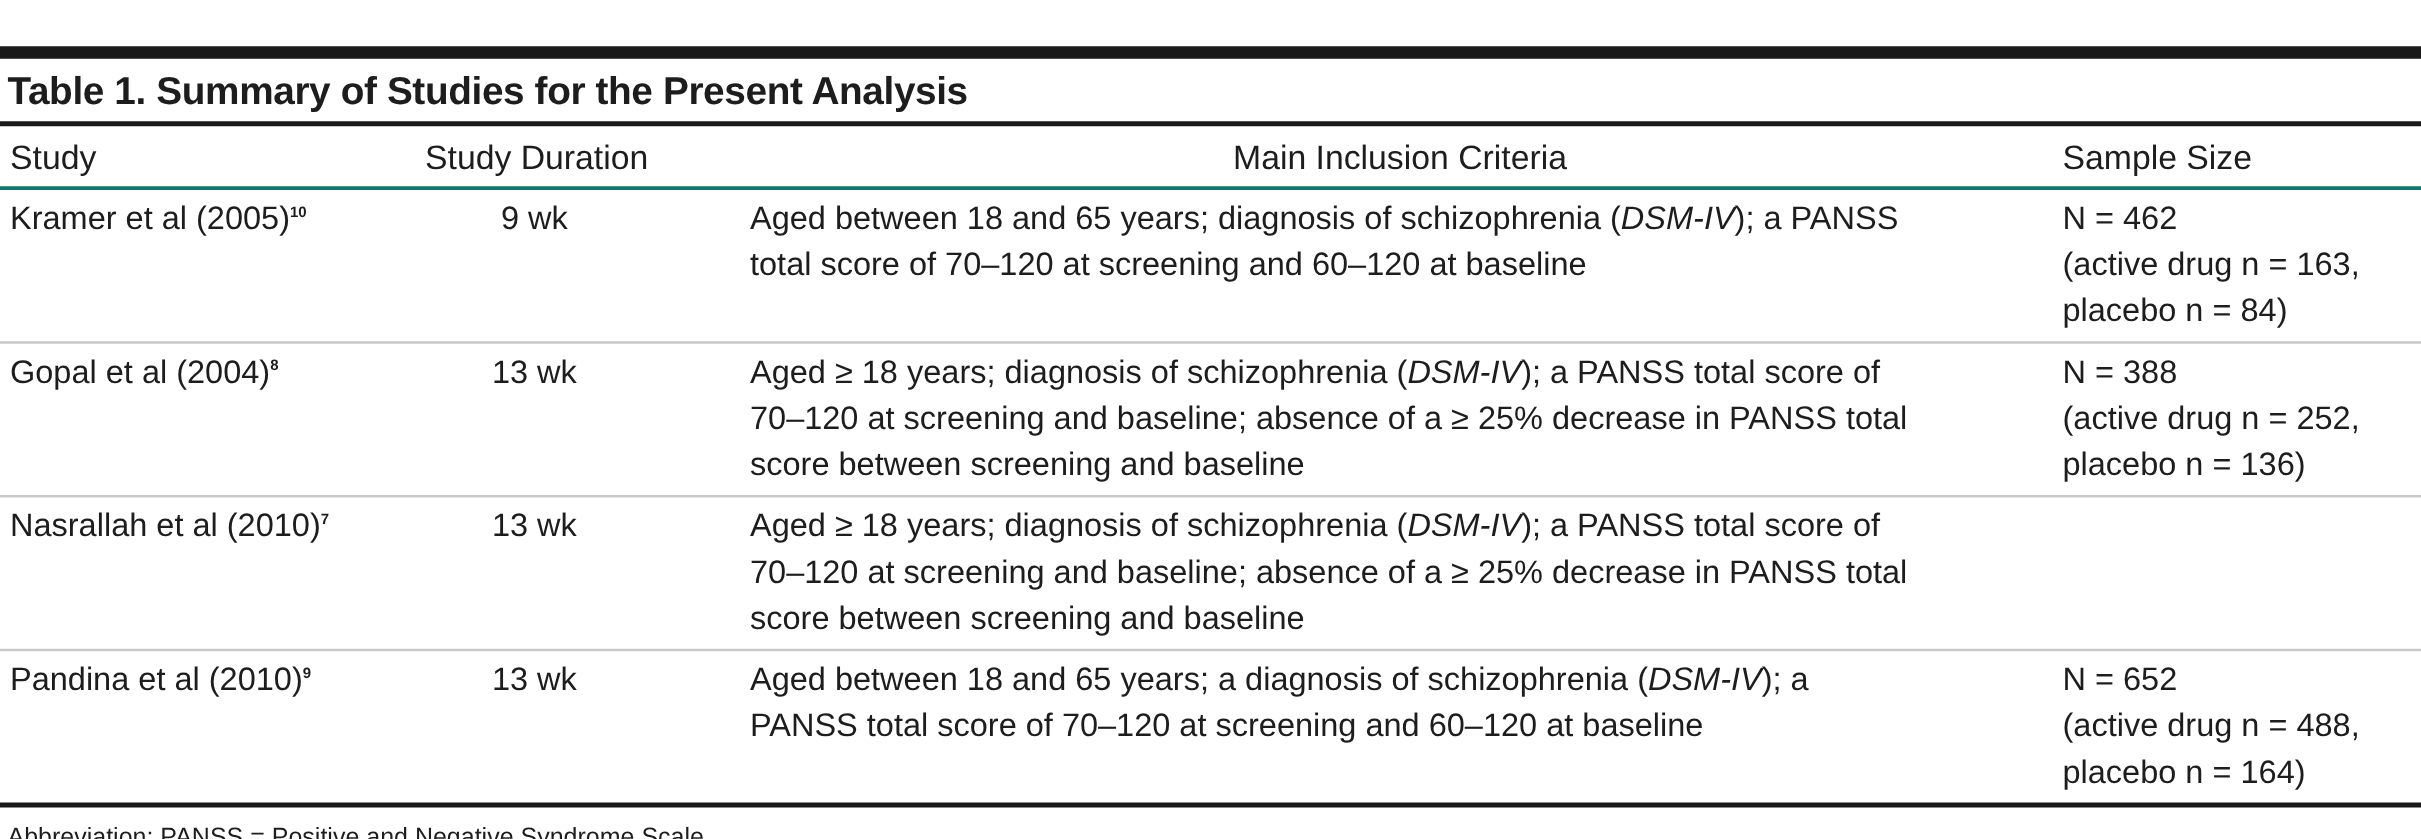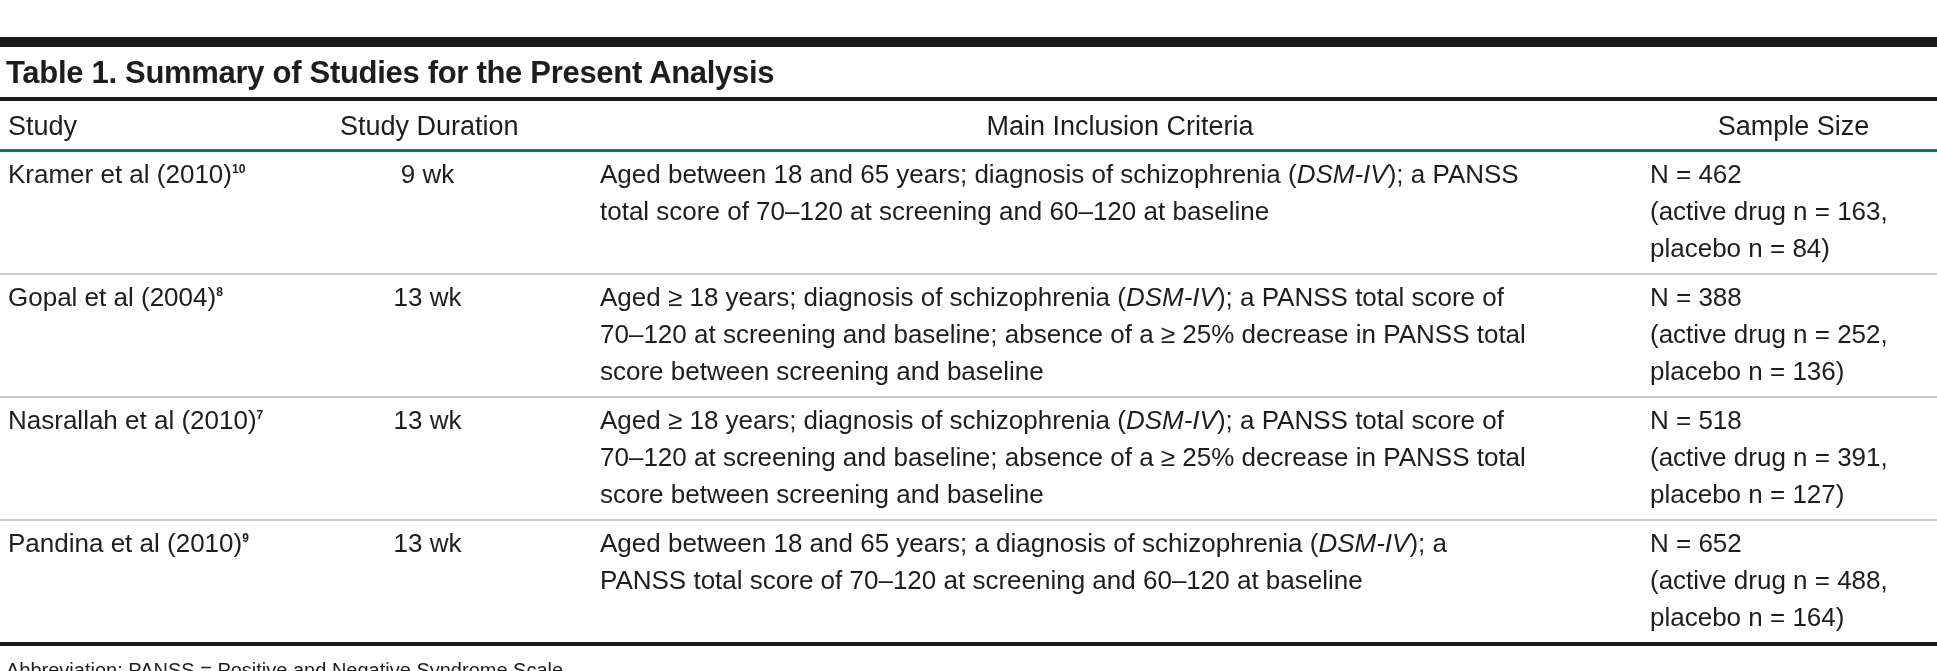--- a/index.html
+++ b/index.html
@@ -45,21 +45,21 @@
     border-bottom: 3px solid #0f766e;
   }
   .hcell {
     font-size: 27px;
     line-height: 30px;
     padding: 10px 0 8px 0;
   }
   .h-study   { padding-left: 8px; }
   .h-duration{ text-align: center; white-space: nowrap; }
   .h-criteria{ text-align: center; padding-left: 85px; }
-  .h-sample  { text-align: center; padding-left: 10px; }
+  .h-sample  { padding-left: 10px; }
   .body-row + .body-row {
     border-top: 2px solid #c9c9c9;
   }
   .cell {
     font-size: 26px;
     line-height: 37px;
     padding-top: 4px;
     padding-bottom: 6px;
   }
   .c-study    { padding-left: 8px; white-space: nowrap; }
@@ -94,21 +94,21 @@
   <div class="rule-heavy"></div>
 
   <div class="grid-row header-row">
     <div class="hcell h-study">Study</div>
     <div class="hcell h-duration">Study Duration</div>
     <div class="hcell h-criteria">Main Inclusion Criteria</div>
     <div class="hcell h-sample">Sample Size</div>
   </div>
 
   <div class="grid-row body-row">
-    <div class="cell c-study"><span>Kramer et al (2010)</span><sup class="ref">10</sup></div>
+    <div class="cell c-study"><span>Kramer et al (2005)</span><sup class="ref">10</sup></div>
     <div class="cell c-duration">9 wk</div>
     <div class="cell c-criteria"><span>Aged between 18 and 65 years; diagnosis of schizophrenia (</span><em>DSM-IV</em><span>); a PANSS
 total score of 70–120 at screening and 60–120 at baseline</span></div>
     <div class="cell c-sample">N = 462
 (active drug n = 163,
 placebo n = 84)</div>
   </div>
 
   <div class="grid-row body-row">
     <div class="cell c-study"><span>Gopal et al (2004)</span><sup class="ref">8</sup></div>
@@ -120,23 +120,20 @@
 (active drug n = 252,
 placebo n = 136)</div>
   </div>
 
   <div class="grid-row body-row">
     <div class="cell c-study"><span>Nasrallah et al (2010)</span><sup class="ref">7</sup></div>
     <div class="cell c-duration">13 wk</div>
     <div class="cell c-criteria"><span>Aged ≥ 18 years; diagnosis of schizophrenia (</span><em>DSM-IV</em><span>); a PANSS total score of
 70–120 at screening and baseline; absence of a ≥ 25% decrease in PANSS total
 score between screening and baseline</span></div>
-    <div class="cell c-sample">N = 518
-(active drug n = 391,
-placebo n = 127)</div>
   </div>
 
   <div class="grid-row body-row">
     <div class="cell c-study"><span>Pandina et al (2010)</span><sup class="ref">9</sup></div>
     <div class="cell c-duration">13 wk</div>
     <div class="cell c-criteria"><span>Aged between 18 and 65 years; a diagnosis of schizophrenia (</span><em>DSM-IV</em><span>); a
 PANSS total score of 70–120 at screening and 60–120 at baseline</span></div>
     <div class="cell c-sample">N = 652
 (active drug n = 488,
 placebo n = 164)</div>

